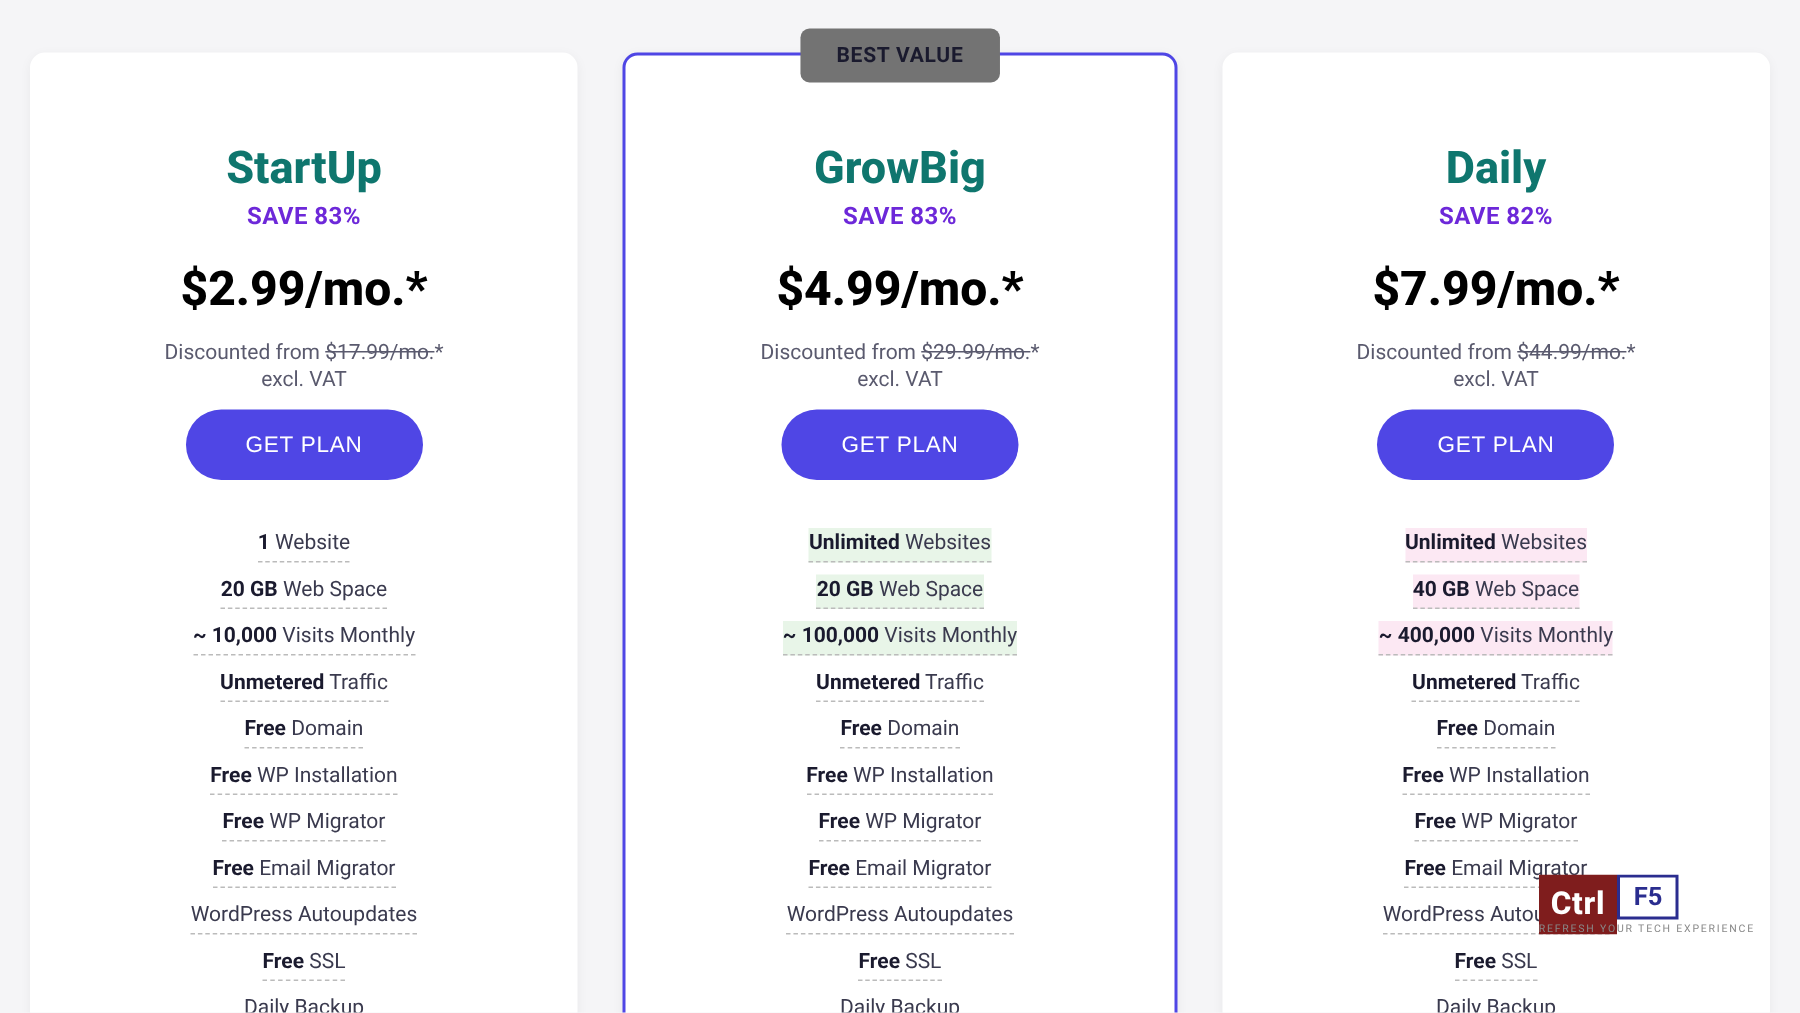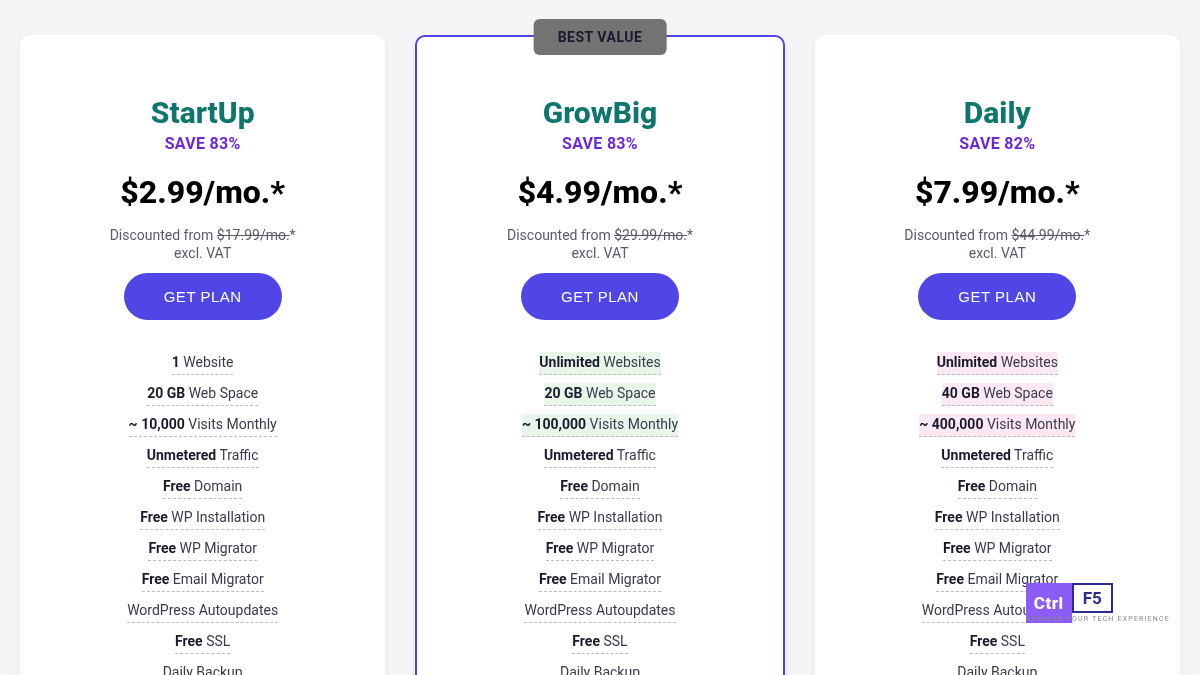--- a/index.html
+++ b/index.html
@@ -16,21 +16,21 @@
 .vat-line { font-size: 14px; color: #5a5a6e; margin-bottom: 12px; }
 .get-plan-btn { background: #4f46e5; color: #fff; border: none; border-radius: 30px; padding: 15px 40px; font-size: 15px; font-weight: 400; letter-spacing: 0.5px; cursor: pointer; margin-bottom: 28px; }
 .features { list-style: none; }
 .features li { font-size: 14px; color: #3a3a4e; padding: 4px 0; line-height: 1.5; }
 .features li .inner { border-bottom: 1px dashed #bbb; padding-bottom: 1px; display: inline-block; }
 .features li .bold { font-weight: 700; color: #1a1a2e; }
 .features li.highlight-green .inner { background: #e8f5e8; }
 .features li.highlight-pink .inner { background: #fce8f3; }
 .watermark { position: fixed; right: 30px; bottom: 52px; }
 .watermark-box { display: flex; align-items: stretch; height: 30px; }
-.wm-ctrl { background: #8b5cf6; color: #fff; font-weight: 800; font-size: 17px; padding: 20px 8px; letter-spacing: 0.5px; display: flex; align-items: center; }
+.wm-ctrl { background: #7f1d1d; color: #fff; font-weight: 800; font-size: 21px; padding: 20px 8px; letter-spacing: 0.5px; display: flex; align-items: center; }
 .wm-f5 { background: #fff; color: #2a2d8f; font-weight: 700; font-size: 17px; padding: 3px 9px; border: 2px solid #2a2d8f; display: flex; align-items: center; }
 .wm-tag { font-size: 7px; color: #888; letter-spacing: 1.2px; text-align: left; margin-top: 2px; }
 </style>
 </head>
 <body>
 
 <div class="pricing-grid" id="pricing-grid">
     <div class="plan-card"><h2 class="plan-name">StartUp</h2><div class="save-text">SAVE 83%</div><div class="price">$2.99/mo.*</div><div class="discount-line"><span>Discounted from </span><span class="strike">$17.99/mo.</span><span>*</span></div><div class="vat-line">excl. VAT</div><button class="get-plan-btn">GET PLAN</button><ul class="features">
         <li><span class="inner"><span class="bold">1</span><span> Website</span></span></li>
         <li><span class="inner"><span class="bold">20 GB</span><span> Web Space</span></span></li>

